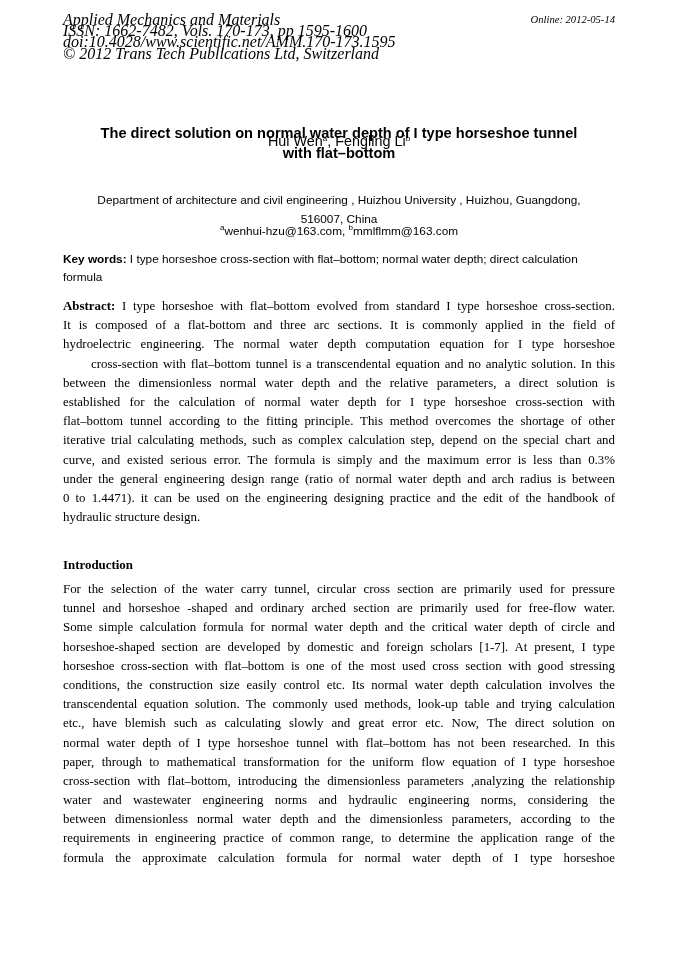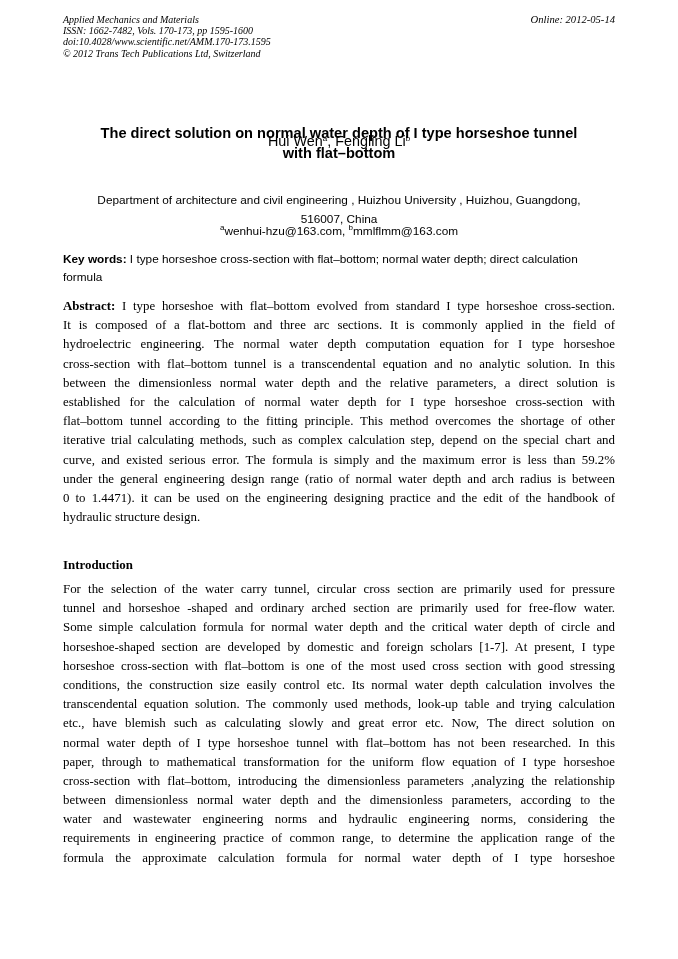--- a/index.html
+++ b/index.html
@@ -1,18 +1,18 @@
 <!DOCTYPE html>
 <html><head>
 <meta charset="utf-8">
 <style>
   html, body { margin: 0; padding: 0; background: #ffffff; }
   body { width: 678px; height: 959px; position: relative; overflow: hidden; color: #000; }
   .page { position: absolute; left: 0; top: 0; width: 678px; height: 959px; }
-  .hdr { position: absolute; left: 63px; top: 14px; font-family: "Liberation Serif", serif; font-style: italic; font-size: 10px; line-height: 11.2px; }
+  .hdr { position: absolute; left: 63px; top: 14px; font-family: "Liberation Serif", serif; font-style: italic; font-size: 16px; line-height: 11.2px; }
   .hdr-right { position: absolute; right: 63px; top: 14px; font-family: "Liberation Serif", serif; font-style: italic; font-size: 10.6px; line-height: 11.2px; }
   .title { position: absolute; left: 60px; width: 558px; top: 80px; text-align: center; font-family: "Liberation Sans", sans-serif; font-weight: bold; font-size: 14.6px; line-height: 20px; margin-top: 43px; }
   .authors { position: absolute; left: 60px; width: 558px; top: 132px; text-align: center; font-family: "Liberation Sans", sans-serif; font-size: 14.4px; line-height: 18px; }
   .authors sup, .emails sup { font-size: 8px; vertical-align: 5px; line-height: 0; }
   .affil { position: absolute; left: 60px; width: 558px; top: 167px; text-align: center; font-family: "Liberation Sans", sans-serif; font-size: 11.8px; line-height: 19px; margin-top: 24px; }
   .emails { position: absolute; left: 60px; width: 558px; top: 223px; text-align: center; font-family: "Liberation Sans", sans-serif; font-size: 11.8px; line-height: 16px; }
   .keywords { position: absolute; left: 63px; width: 552px; top: 250px; font-family: "Liberation Sans", sans-serif; font-size: 11.8px; line-height: 18px; }
   .keywords b { font-weight: bold; }
   .abstract { position: absolute; left: 63px; width: 552px; top: 297px; font-family: "Liberation Serif", serif; font-size: 12.9px; line-height: 19.2px; text-align: justify; }
   .abstract b { font-weight: bold; }
@@ -53,44 +53,44 @@
   </div>
 
   <div class="keywords">
     <b>Key words:</b><span> I type horseshoe cross-section with flat–bottom; normal water depth; direct calculation formula</span>
   </div>
 
   <div class="abstract">
     <span class="line" style="white-space: normal; height: 19.2px; overflow: hidden;"><b>Abstract:</b><span> I type horseshoe with flat–bottom evolved from standard I type horseshoe cross-section.</span></span>
     <span class="line" style="white-space: normal; height: 19.2px; overflow: hidden;">It is composed of a flat-bottom and three arc sections. It is commonly applied in the field of</span>
     <span class="line" style="white-space: normal; height: 19.2px; overflow: hidden;">hydroelectric engineering. The normal water depth computation equation for I type horseshoe</span>
-    <span class="line" style="white-space: normal; height: 19.2px; overflow: hidden;">cross-section with flat–bottom tunnel is a transcendental equation and no analytic solution. In this</span>
+    <span class="line" style="white-space: normal; height: 19.2px; overflow: hidden; margin-left: 28px;">cross-section with flat–bottom tunnel is a transcendental equation and no analytic solution. In this</span>
     <span class="line" style="white-space: normal; height: 19.2px; overflow: hidden;">between the dimensionless normal water depth and the relative parameters, a direct solution is</span>
     <span class="line" style="white-space: normal; height: 19.2px; overflow: hidden;">established for the calculation of normal water depth for I type horseshoe cross-section with</span>
     <span class="line" style="white-space: normal; height: 19.2px; overflow: hidden;">flat–bottom tunnel according to the fitting principle. This method overcomes the shortage of other</span>
     <span class="line" style="white-space: normal; height: 19.2px; overflow: hidden;">iterative trial calculating methods, such as complex calculation step, depend on the special chart and</span>
-    <span class="line" style="white-space: normal; height: 19.2px; overflow: hidden;">curve, and existed serious error. The formula is simply and the maximum error is less than 59.2%</span>
+    <span class="line" style="white-space: normal; height: 19.2px; overflow: hidden;">curve, and existed serious error. The formula is simply and the maximum error is less than 0.3%</span>
     <span class="line" style="white-space: normal; height: 19.2px; overflow: hidden;">under the general engineering design range (ratio of normal water depth and arch radius is between</span>
     <span class="line" style="white-space: normal; height: 19.2px; overflow: hidden;">0 to 1.4471). it can be used on the engineering designing practice and the edit of the handbook of</span>
     <span class="line last" style="white-space: normal; height: 19.2px; overflow: hidden;">hydraulic structure design.</span>
   </div>
 
   <div class="sec-head">Introduction</div>
 
   <div class="intro">
     <span class="line" style="white-space: normal; height: 19.2px; overflow: hidden;">For the selection of the water carry tunnel, circular cross section are primarily used for pressure</span>
     <span class="line" style="white-space: normal; height: 19.2px; overflow: hidden;">tunnel and horseshoe -shaped and ordinary arched section are primarily used for free-flow water.</span>
     <span class="line" style="white-space: normal; height: 19.2px; overflow: hidden;">Some simple calculation formula for normal water depth and the critical water depth of circle and</span>
     <span class="line" style="white-space: normal; height: 19.2px; overflow: hidden;">horseshoe-shaped section are developed by domestic and foreign scholars [1-7]. At present,    I type</span>
     <span class="line" style="white-space: normal; height: 19.2px; overflow: hidden;">horseshoe cross-section with flat–bottom is one of the most used cross section with good stressing</span>
     <span class="line" style="white-space: normal; height: 19.2px; overflow: hidden;">conditions, the construction size easily control etc. Its normal water depth calculation involves the</span>
     <span class="line" style="white-space: normal; height: 19.2px; overflow: hidden;">transcendental equation solution. The commonly used methods, look-up table and trying calculation</span>
     <span class="line" style="white-space: normal; height: 19.2px; overflow: hidden;">etc., have blemish such as calculating slowly and great error etc. Now, The direct solution on</span>
     <span class="line" style="white-space: normal; height: 19.2px; overflow: hidden;">normal water depth of I type horseshoe tunnel with flat–bottom has not been researched.  In this</span>
     <span class="line" style="white-space: normal; height: 19.2px; overflow: hidden;">paper, through to mathematical transformation for the uniform flow equation of I type horseshoe</span>
     <span class="line" style="white-space: normal; height: 19.2px; overflow: hidden;">cross-section with flat–bottom, introducing the dimensionless parameters ,analyzing the relationship</span>
+    <span class="line" style="white-space: normal; height: 19.2px; overflow: hidden;">water and wastewater engineering norms and hydraulic engineering norms, considering the</span>
     <span class="line" style="white-space: normal; height: 19.2px; overflow: hidden;">between dimensionless normal water depth and the dimensionless parameters, according to the</span>
-    <span class="line" style="white-space: normal; height: 19.2px; overflow: hidden;">water and wastewater engineering norms and hydraulic engineering norms, considering the</span>
     <span class="line" style="white-space: normal; height: 19.2px; overflow: hidden;">requirements in engineering practice of common range, to determine the application range of the</span>
     <span class="line" style="white-space: normal; height: 19.2px; overflow: hidden;">formula the approximate calculation formula for normal water depth of I type horseshoe</span>
   </div>
 
 </div>
 
 </body></html>

